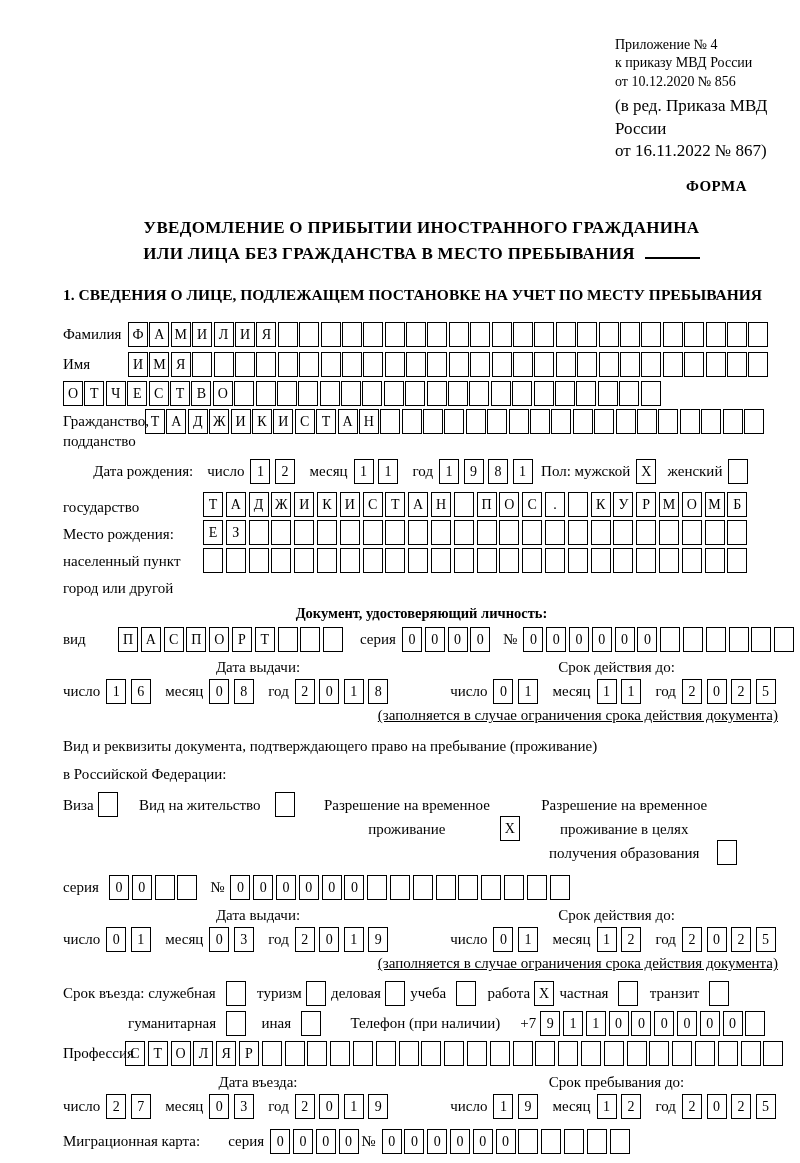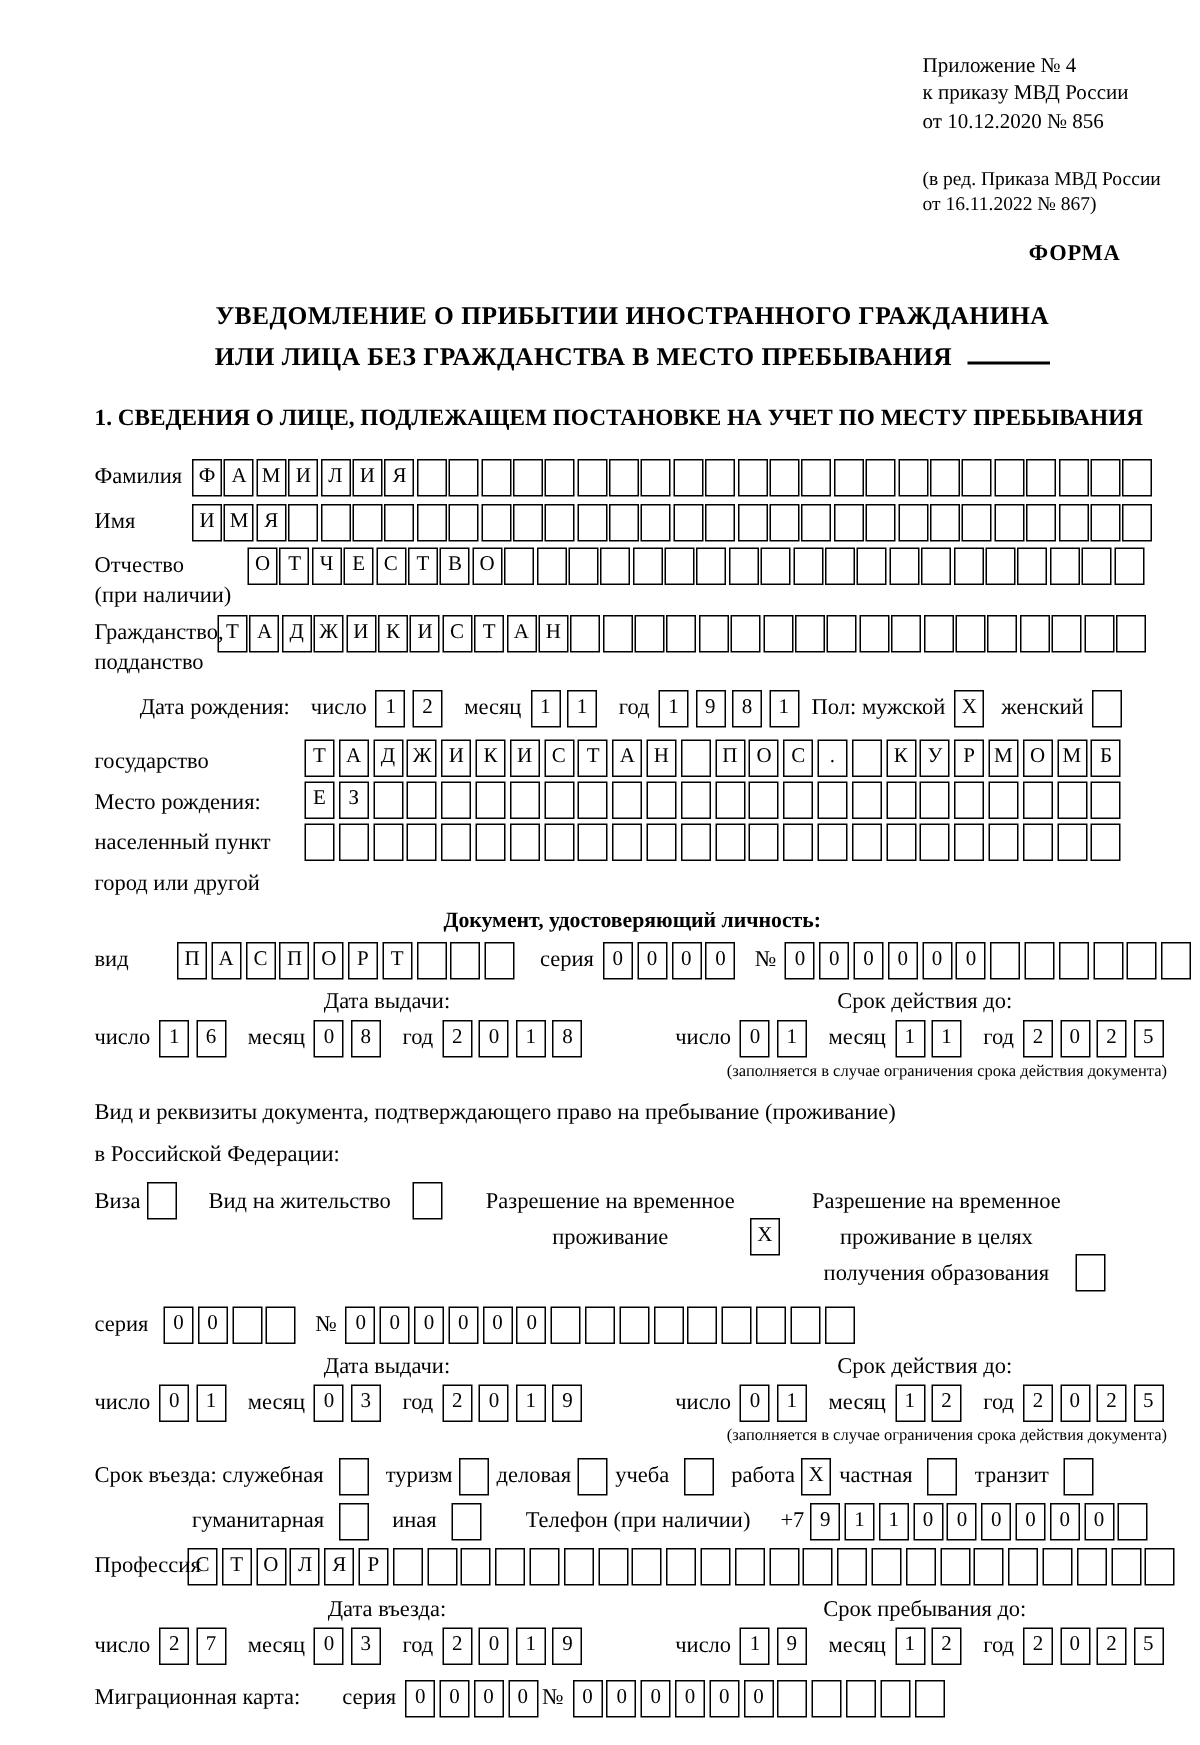--- a/index.html
+++ b/index.html
@@ -6,21 +6,21 @@
   html,body { margin:0; padding:0; }
   body {
     width:800px; height:1163px; overflow:hidden;
     background:#ffffff; color:#000;
     font-family:"Liberation Serif","DejaVu Serif",serif;
     font-size:15px;
   }
   .page { padding:36px 20px 0 63px; }
 
   .hdr { margin-left:552px; font-size:14px; line-height:1.32; }
-  .hdr-small { font-size:13px; margin-top:20px; line-height:1.3; }
+  .hdr-small { font-size:17px; margin-top:4px; line-height:1.3; }
   .forma { text-align:right; padding-right:33px; font-weight:700; margin-top:16px; letter-spacing:.5px; }
 
   .title { text-align:center; font-weight:700; font-size:17px; letter-spacing:.3px; margin-top:20px; line-height:1.55; }
   .blank-line { display:inline-block; width:55px; border-bottom:2px solid #000; margin-left:10px; }
 
   .sect { font-weight:700; font-size:15.5px; margin-top:19px; margin-bottom:17px; }
 
   .frow { display:flex; align-items:center; margin-bottom:3px; }
   .frow.top { align-items:flex-start; }
   .lbl { flex:none; line-height:27px; }
@@ -40,21 +40,21 @@
 
   .mrlbl div { line-height:27px; }
   .center-bold { text-align:center; font-weight:700; font-size:14.5px; margin:1px 0 4px; }
 
   .dh { display:flex; margin-bottom:2px;justify-content:space-between; }
   .dh1 { width:390px; text-align:center; }
   .dh2 { flex:1; text-align:center; }
   .dual { display:flex; margin-bottom:2px; }
   .dg1 { width:390px; display:flex; align-items:center; }
   .dg2 { flex:1; display:flex; align-items:center; }
-  .dnote { text-align:right; font-size:11px; margin:1px 2px 8px 0; }
+  .dnote { text-align:right; font-size:15px; margin:1px 2px 8px 0;text-decoration:underline; }
 
   .plain { line-height:28px; }
   .cbrow { margin-top:4px; margin-bottom:9px; }
   .cbrow .lbl { line-height:27px; }
   .opt { display:flex; align-items:flex-end; }
   .opt .txt { text-align:center; line-height:24px; padding-top:1px; }
   .opt .cells { margin-left:10px; }
 
   .replbl div { line-height:21px; }
   .reps-rows .cells { margin-bottom:6px; }
@@ -148,24 +148,20 @@
         <span class="cell"></span>
         <span class="cell"></span>
         <span class="cell"></span>
         <span class="cell"></span>
         <span class="cell"></span>
         <span class="cell"></span>
       </div>
   </div>
 
   <div class="frow top">
-    <div class="lbl2 w102">
-      <div>Отчество</div>
-      <div>(при наличии)</div>
-    </div>
     <div class="cells">
         <span class="cell">О</span>
         <span class="cell">Т</span>
         <span class="cell">Ч</span>
         <span class="cell">Е</span>
         <span class="cell">С</span>
         <span class="cell">Т</span>
         <span class="cell">В</span>
         <span class="cell">О</span>
         <span class="cell"></span>

